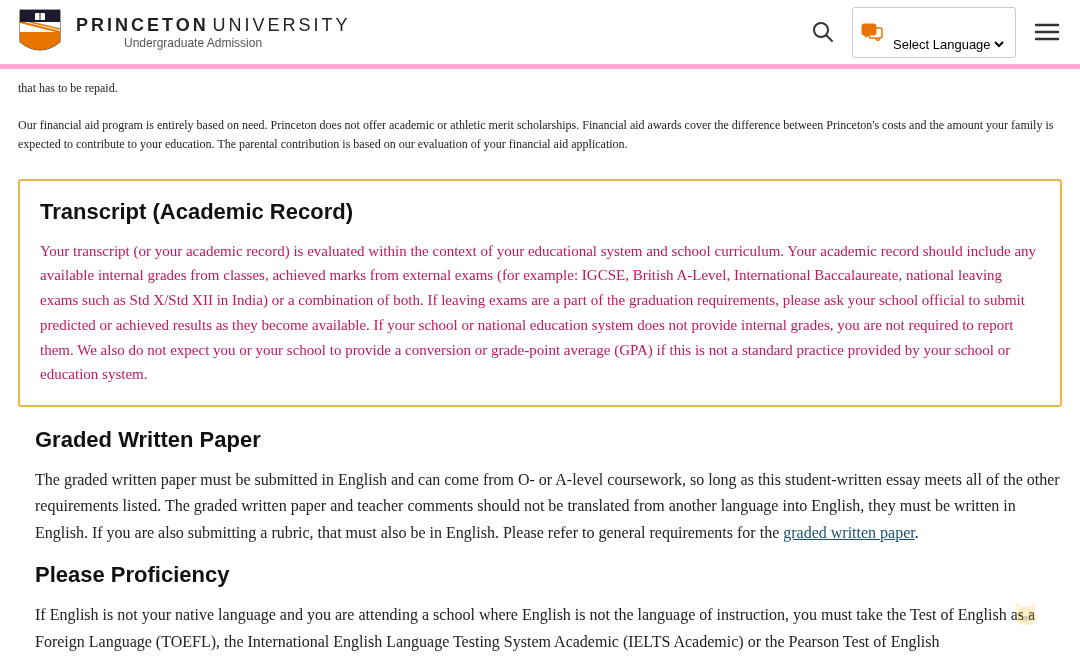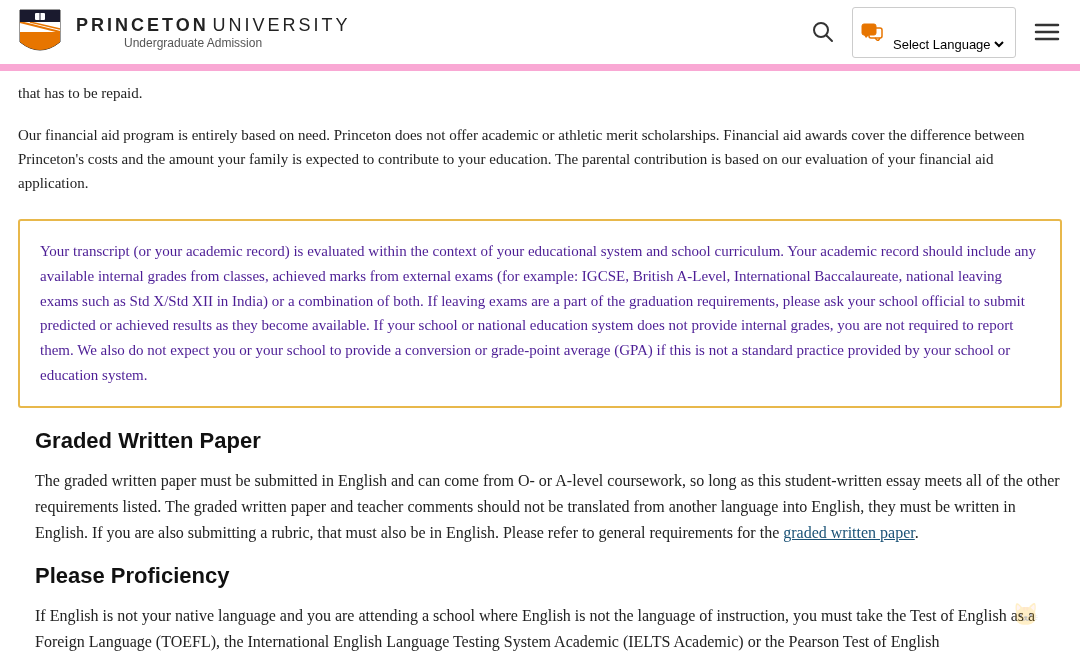--- a/index.html
+++ b/index.html
@@ -17,21 +17,21 @@
       min-height: 668px;
       overflow-x: hidden;
     }
 
     
     .header {
       display: flex;
       align-items: center;
       justify-content: space-between;
       padding: 6px 16px;
-      border-bottom: 7px solid #f9a8d4;
+      border-bottom: 5px solid #f9a8d4;
       background: #fff;
       position: sticky;
       top: 0;
       z-index: 100;
     }
 
     .header-left {
       display: flex;
       align-items: center;
       gap: 12px;
@@ -93,21 +93,21 @@
       align-items: center;
     }
 
     
     .content {
       padding: 0 18px;
       max-width: 1080px;
     }
 
     .intro-text {
-      font-size: 15px;
+      font-size: 12px;
       line-height: 1.6;
       color: #222;
       padding: 10px 0 8px 0;
       border-bottom: none;
     }
 
     
     .highlight-box {
       border: 2px solid #e8b84b;
       border-radius: 3px;
@@ -119,21 +119,21 @@
       font-family: Arial, sans-serif;
       font-size: 22px;
       font-weight: 700;
       color: #111;
       margin-bottom: 14px;
     }
 
     .highlight-box p {
       font-size: 15px;
       line-height: 1.65;
-      color: #4c1d95;
+      color: #be185d;
     }
 
     
     .section {
       margin: 10px 0 16px 17px;
     }
 
     .section h2 {
       font-family: Arial, sans-serif;
       font-size: 22px;
@@ -240,20 +240,21 @@
 
 <main class="content">
 
   <p class="intro-text">
     <span>that has to be repaid.</span>
   </p>
 
   <p class="intro-text">Our financial aid program is entirely based on need. Princeton does not offer academic or athletic merit scholarships. Financial aid awards cover the difference between Princeton's costs and the amount your family is expected to contribute to your education. The parental contribution is based on our evaluation of your financial aid application.</p>
 
   <div class="highlight-box">
+    <h2>Transcript (Academic Record)</h2>
     <p>Your transcript (or your academic record) is evaluated within the context of your educational system and school curriculum. Your academic record should include any available internal grades from classes, achieved marks from external exams (for example: IGCSE, British A-Level, International Baccalaureate, national leaving exams such as Std X/Std XII in India) or a combination of both. If leaving exams are a part of the graduation requirements, please ask your school official to submit predicted or achieved results as they become available. If your school or national education system does not provide internal grades, you are not required to report them. We also do not expect you or your school to provide a conversion or grade-point average (GPA) if this is not a standard practice provided by your school or education system.</p>
   </div>
 
   <div class="section">
     <h2>Graded Written Paper</h2>
     <p>
       <span>The graded written paper must be submitted in English and can come from O- or A-level coursework, so long as this student-written essay meets all of the other requirements listed. The graded written paper and teacher comments should not be translated from another language into English, they must be written in English. If you are also submitting a rubric, that must also be in English. Please refer to general requirements for the</span>
       <a href="#"><span>graded written paper</span></a><span>.</span>
     </p>
   </div>

